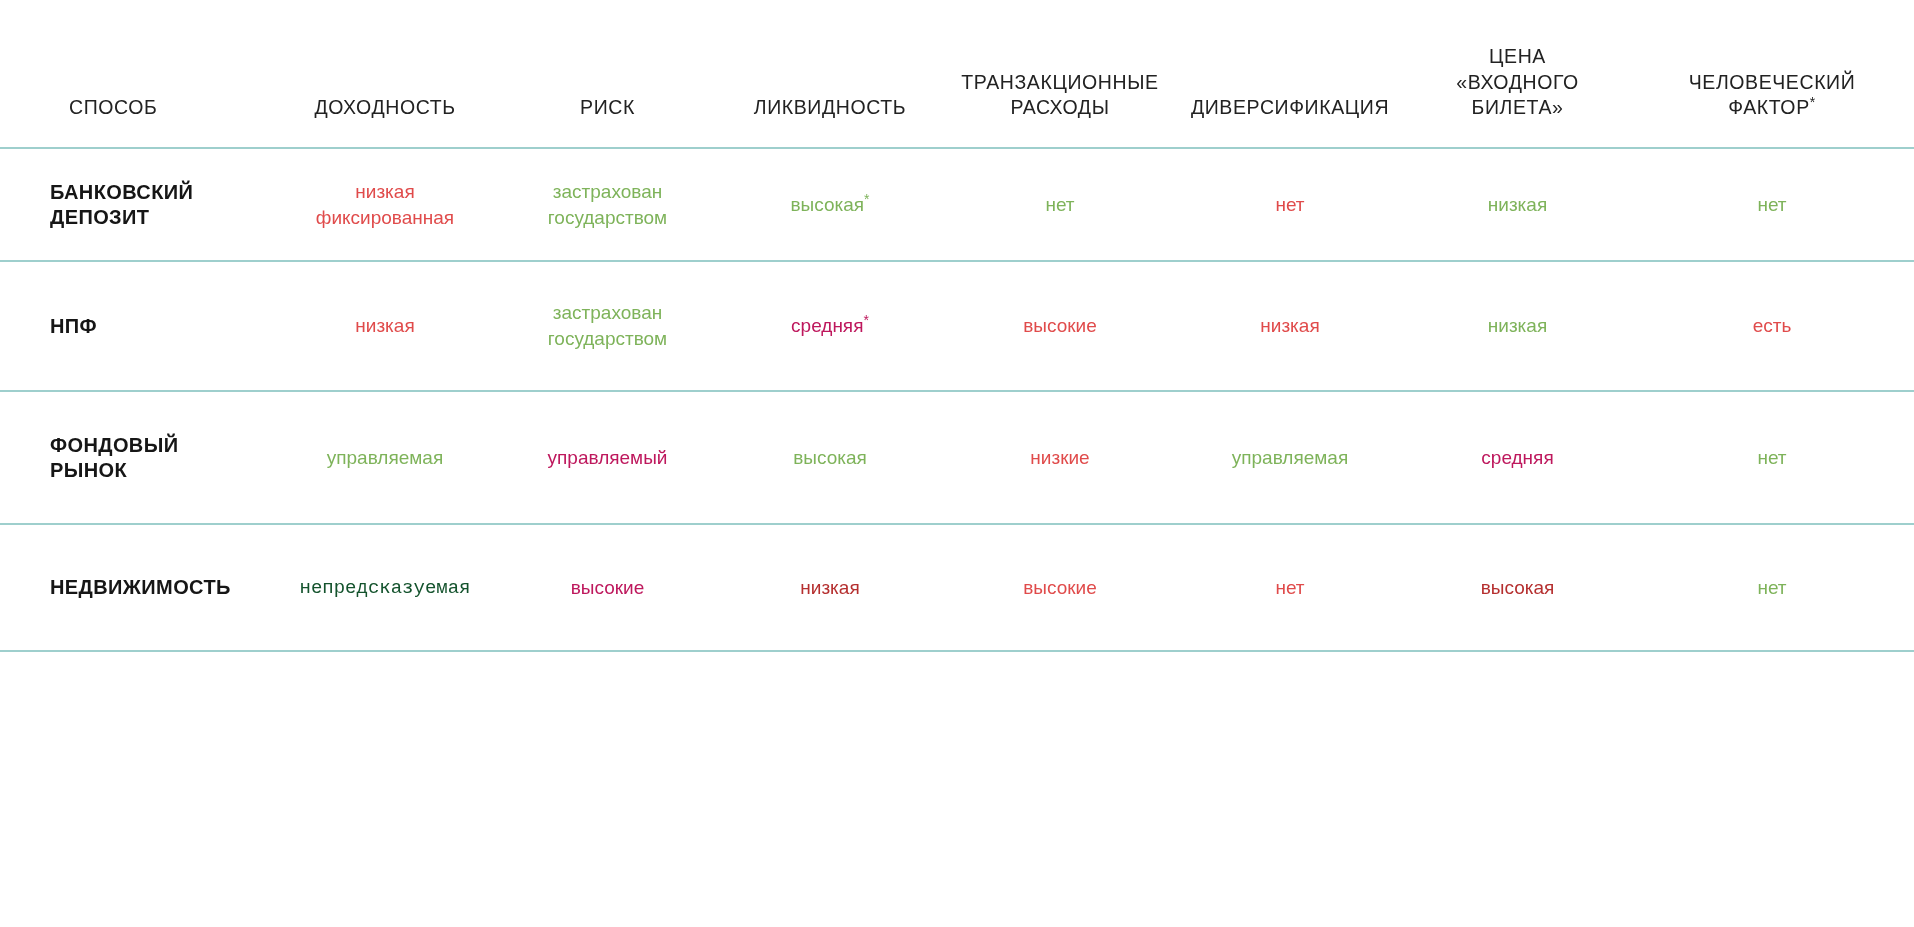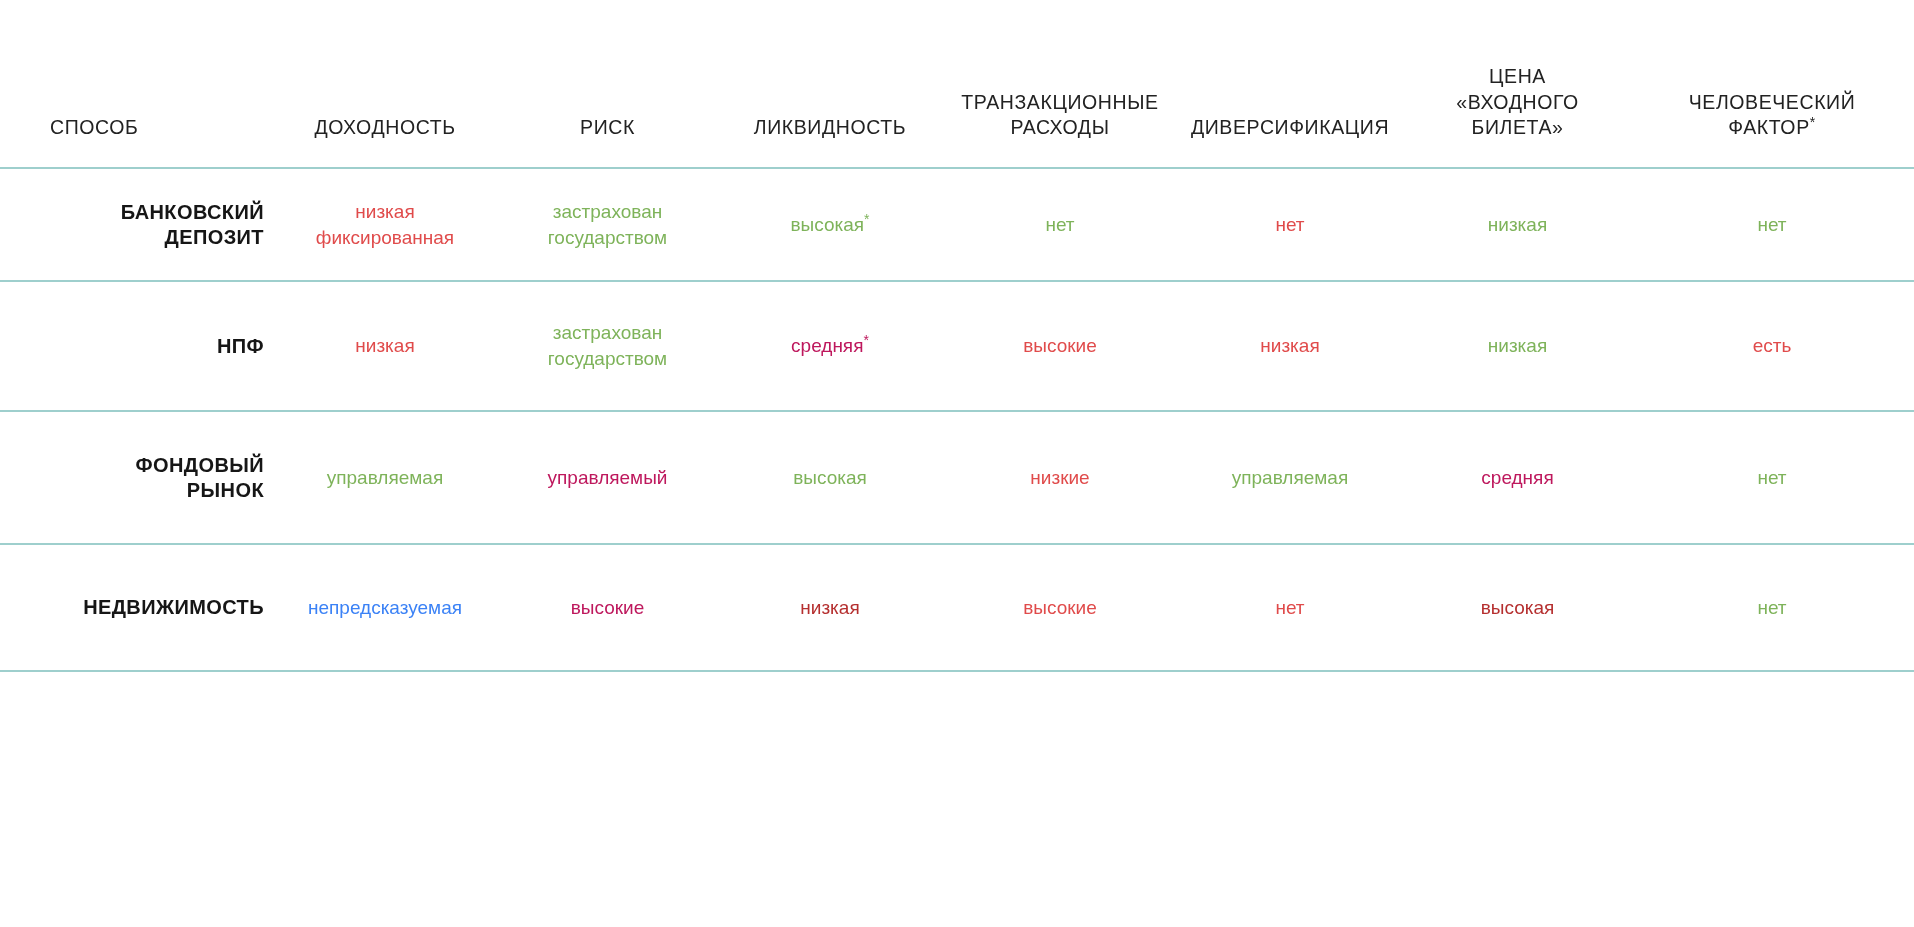--- a/index.html
+++ b/index.html
@@ -37,27 +37,27 @@
   
   thead th {
     font-weight: 400;
     font-size: 19.5px;
     letter-spacing: 0.6px;
     color: #222222;
     text-transform: uppercase;
     text-align: center;
     vertical-align: bottom;
     padding: 0 6px 26px 6px;
-    height: 168px;
+    height: 148px;
     line-height: 1.32;
     white-space: pre-line;
   }
   thead th.method-head {
     text-align: left;
-    padding-left: 50px;
+    padding-left: 69px;
   }
   thead th .sup {
     font-size: 14px;
     vertical-align: super;
     line-height: 0;
   }
 
   
   tbody tr {
     border-top: 2px solid #9ecfcd;
@@ -67,40 +67,40 @@
   }
   tbody td {
     text-align: center;
     vertical-align: middle;
     font-size: 19px;
     line-height: 1.35;
     padding: 0 6px;
     white-space: pre-line;
   }
   tbody td.method {
-    text-align: right;
+    text-align: left;
     padding-left: 50px;
     font-weight: bold;
     font-size: 20px;
     color: #161616;
     letter-spacing: 0.4px;
     line-height: 1.22;
     text-transform: uppercase;
   }
   tr.r1 td { height: 113px; }
   tr.r2 td { height: 130px; }
   tr.r3 td { height: 127px; }
   tr.r4 td { height: 133px; }
   tr.r5 td { height: 127px; margin-left: 26px; }
 
   
   .v-good { color: #7eb35a; }
   .v-bad  { color: #e04b4b; }
   .v-mid  { color: #be185d; }
-  .v-soft { color: #3b82f6; }
+  .v-soft { color: #14532d; font-family: Liberation Mono, monospace; }
   .v-dark { color: #b52f2f; }
 
   td .sup {
     font-size: 14px;
     vertical-align: super;
     line-height: 0;
   }
 
   
   .footnote {

